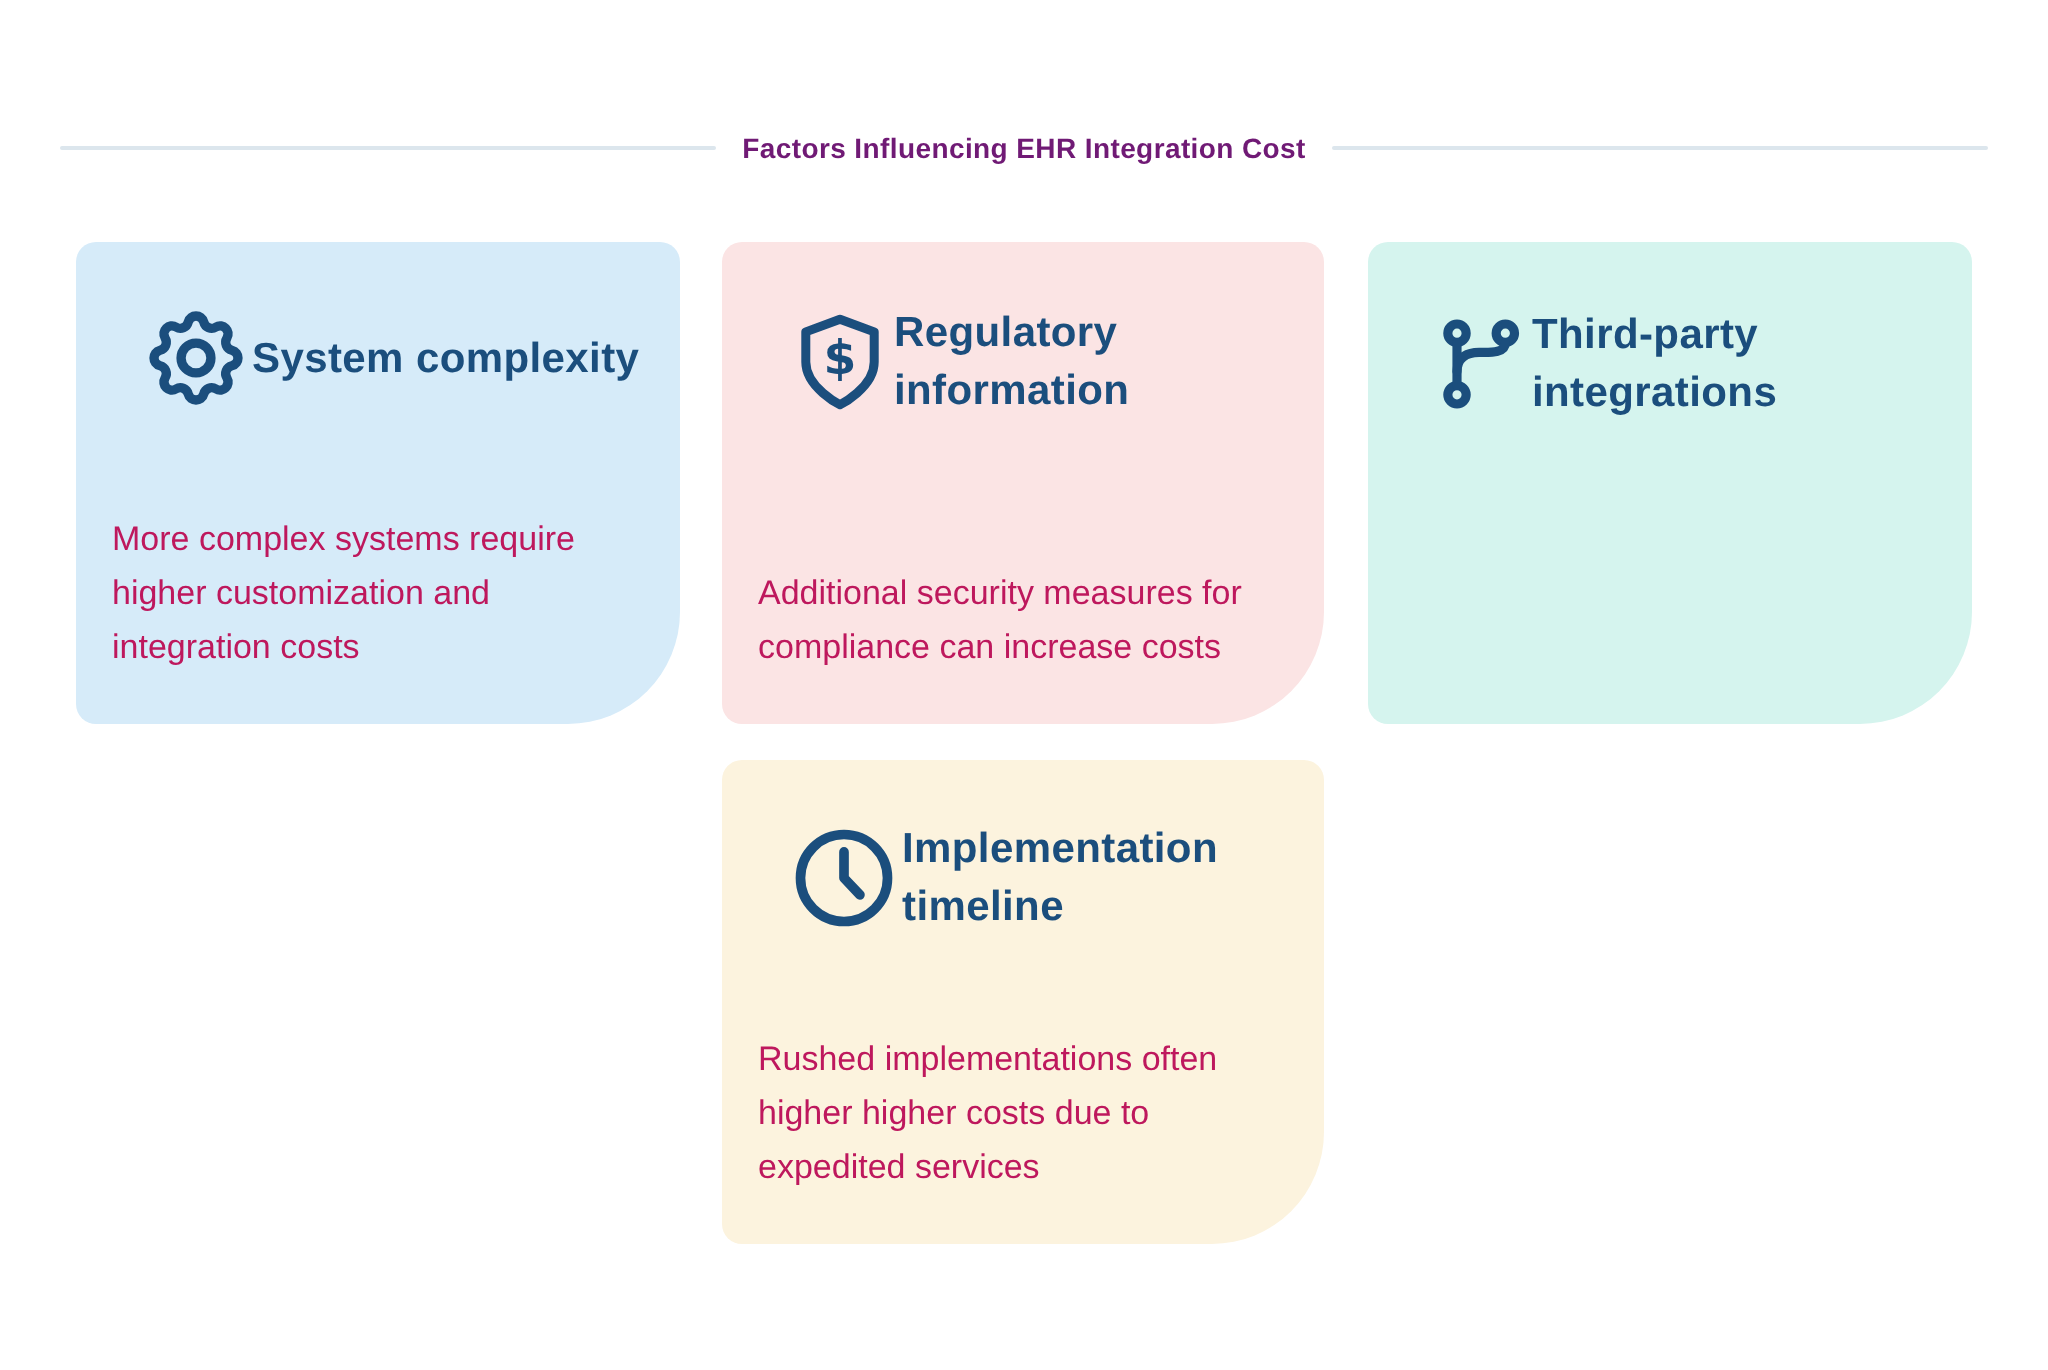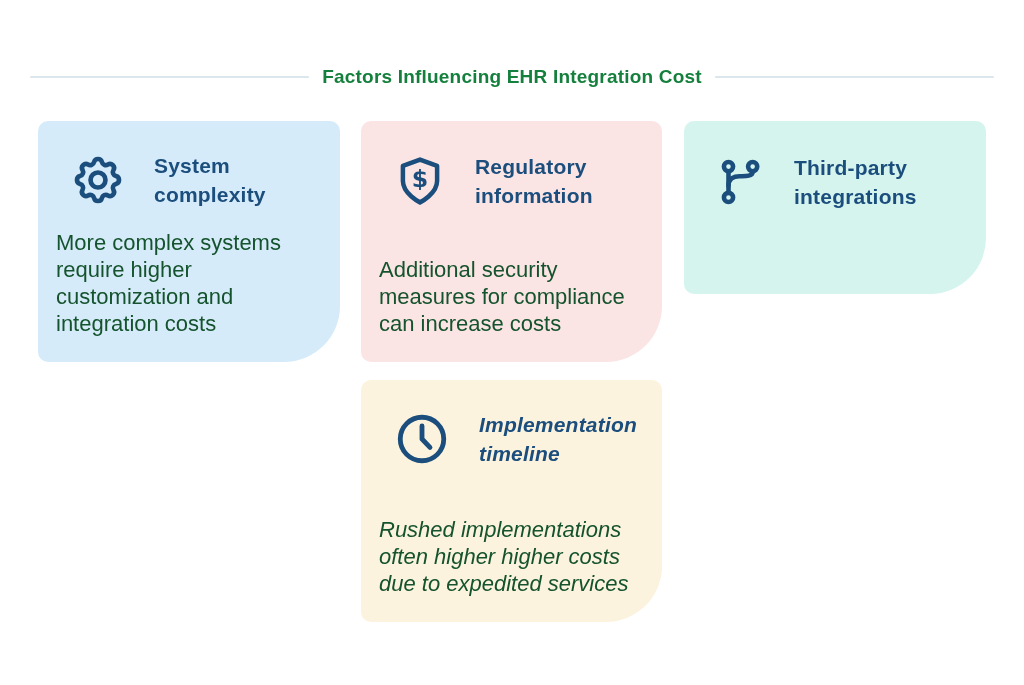--- a/index.html
+++ b/index.html
@@ -25,43 +25,42 @@
     align-items: center;
     gap: 13px;
   }
   .title-row .rule {
     flex: 1;
     height: 2px;
     background: #dce6ed;
     border-radius: 1px;
   }
   .main-title {
-    font-size: 19px;
+    font-size: 14px;
     font-weight: bold;
-    color: #15803d;
+    color: #701a75;
     letter-spacing: 0.2px;
     white-space: nowrap;
   }
   .card {
     position: absolute;
     box-sizing: border-box;
     border-radius: 10px 10px 56px 10px;
     padding: 30px 20px 25px 18px;
     display: flex;
     flex-direction: column;
     justify-content: space-between;
   }
   .card-complexity   { left: 38px;  top: 121px; width: 302px; height: 241px; background: #d6ebf9; }
   .card-compliance   { left: 361px; top: 121px; width: 301px; height: 241px; background: #fbe4e4; }
-  .card-integrations { left: 684px; top: 121px; width: 302px; height: 173px; background: #d5f4ee; }
-  .card-timeline     { left: 361px; top: 380px; width: 301px; height: 242px; background: #fcf3de; font-style: italic; }
+  .card-integrations { left: 684px; top: 121px; width: 302px; height: 241px; background: #d5f4ee; }
+  .card-timeline     { left: 361px; top: 380px; width: 301px; height: 242px; background: #fcf3de; }
   .card-header {
     display: flex;
     align-items: center;
-    gap: 28px;
     margin-left: 14px;
     margin-right: 0;
   }
   .icon-wrap {
     flex: none;
     display: flex;
     align-items: center;
     justify-content: center;
   }
   .icon-wrap svg {
@@ -73,23 +72,23 @@
     stroke-linejoin: round;
   }
   .card-title {
     font-size: 21px;
     font-weight: bold;
     line-height: 29px;
     color: #1b4e7d;
     letter-spacing: 0.2px;
   }
   .card-body {
-    font-size: 22px;
+    font-size: 17px;
     line-height: 27px;
-    color: #14532d;
+    color: #be185d;
     padding-right: 2px;
   }
 </style>
 </head>
 <body>
 
 <div class="page">
 
   <div class="title-row">
     <div class="rule"></div>

